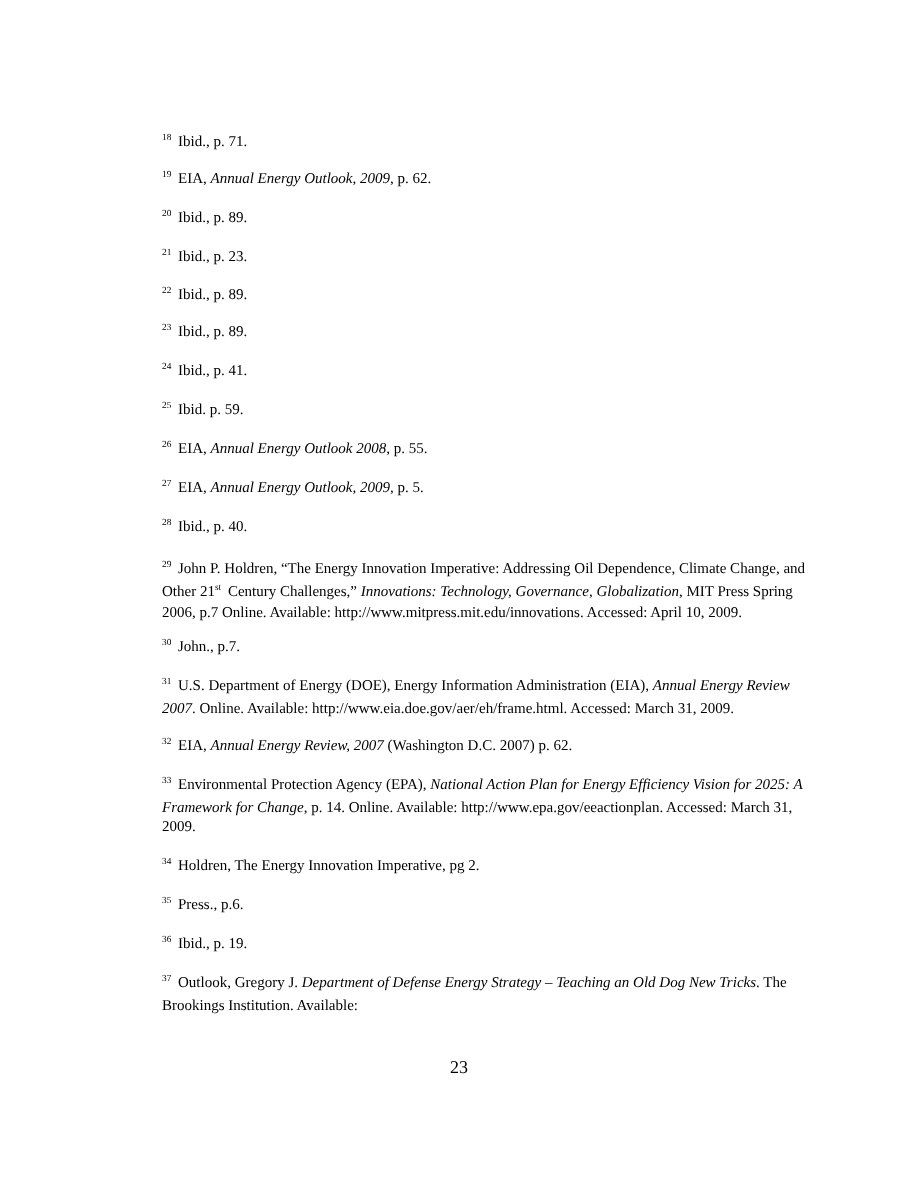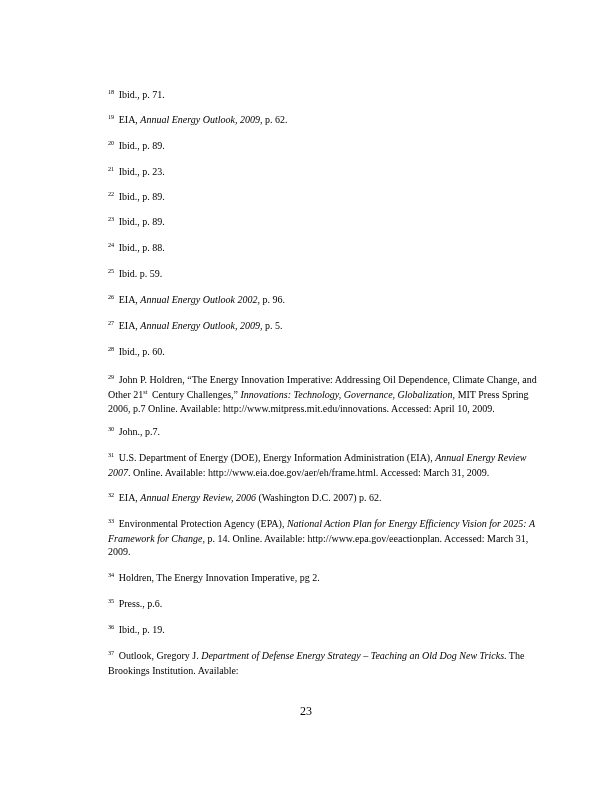--- a/index.html
+++ b/index.html
@@ -15,29 +15,29 @@
 <body>
 
 <div class="page">
   <div id="footnotes">
       <div class="fn" style="top: 88px;"><sup>18</sup> <span>Ibid., p. 71.</span></div>
       <div class="fn" style="top: 113px;"><sup>19</sup> <span>EIA, </span><i>Annual Energy Outlook, 2009</i><span>, p. 62.</span></div>
       <div class="fn" style="top: 139px;"><sup>20</sup> <span>Ibid., p. 89.</span></div>
       <div class="fn" style="top: 165px;"><sup>21</sup> <span>Ibid., p. 23.</span></div>
       <div class="fn" style="top: 190px;"><sup>22</sup> <span>Ibid., p. 89.</span></div>
       <div class="fn" style="top: 215px;"><sup>23</sup> <span>Ibid., p. 89.</span></div>
-      <div class="fn" style="top: 241px;"><sup>24</sup> <span>Ibid., p. 88.</span></div>
+      <div class="fn" style="top: 241px;"><sup>24</sup> <span>Ibid., p. 41.</span></div>
       <div class="fn" style="top: 267px;"><sup>25</sup> <span>Ibid. p. 59.</span></div>
-      <div class="fn" style="top: 293px;"><sup>26</sup> <span>EIA, </span><i>Annual Energy Outlook 2002</i><span>, p. 96.</span></div>
+      <div class="fn" style="top: 293px;"><sup>26</sup> <span>EIA, </span><i>Annual Energy Outlook 2008</i><span>, p. 55.</span></div>
       <div class="fn" style="top: 319px;"><sup>27</sup> <span>EIA, </span><i>Annual Energy Outlook, 2009,</i><span> p. 5.</span></div>
-      <div class="fn" style="top: 345px;"><sup>28</sup> <span>Ibid., p. 60.</span></div>
+      <div class="fn" style="top: 345px;"><sup>28</sup> <span>Ibid., p. 40.</span></div>
       <div class="fn" style="top: 373px;"><sup>29</sup> <span>John P. Holdren, “The Energy Innovation Imperative: Addressing Oil Dependence, Climate Change, and Other 21</span><sup>st</sup><span> Century Challenges,” </span><i>Innovations: Technology, Governance, Globalization,</i><span> MIT Press Spring 2006, p.7 Online. Available: http://www.mitpress.mit.edu/innovations. Accessed: April 10, 2009.</span></div>
       <div class="fn" style="top: 425px;"><sup>30</sup> <span>John., p.7.</span></div>
       <div class="fn" style="top: 451px;"><sup>31</sup> <span>U.S. Department of Energy (DOE), Energy Information Administration (EIA), </span><i>Annual Energy Review 2007</i><span>. Online. Available: http://www.eia.doe.gov/aer/eh/frame.html. Accessed: March 31, 2009.</span></div>
-      <div class="fn" style="top: 491px;"><sup>32</sup> <span>EIA, </span><i>Annual Energy Review, 2006</i><span> (Washington D.C. 2007) p. 62.</span></div>
+      <div class="fn" style="top: 491px;"><sup>32</sup> <span>EIA, </span><i>Annual Energy Review, 2007</i><span> (Washington D.C. 2007) p. 62.</span></div>
       <div class="fn" style="top: 517px;"><sup>33</sup> <span>Environmental Protection Agency (EPA), </span><i>National Action Plan for Energy Efficiency Vision for 2025: A Framework for Change</i><span>, p. 14. Online. Available: http://www.epa.gov/eeactionplan. Accessed: March 31, 2009.</span></div>
       <div class="fn" style="top: 571px;"><sup>34</sup> <span>Holdren, The Energy Innovation Imperative, pg 2.</span></div>
       <div class="fn" style="top: 597px;"><sup>35</sup> <span>Press., p.6.</span></div>
       <div class="fn" style="top: 623px;"><sup>36</sup> <span>Ibid., p. 19.</span></div>
       <div class="fn" style="top: 649px;"><sup>37</sup> <span>Outlook, Gregory J. </span><i>Department of Defense Energy Strategy – Teaching an Old Dog New Tricks</i><span>. The Brookings Institution. Available:</span></div>
     </div>
   <div class="page-number">23</div>
 </div>
 
 </body></html>

